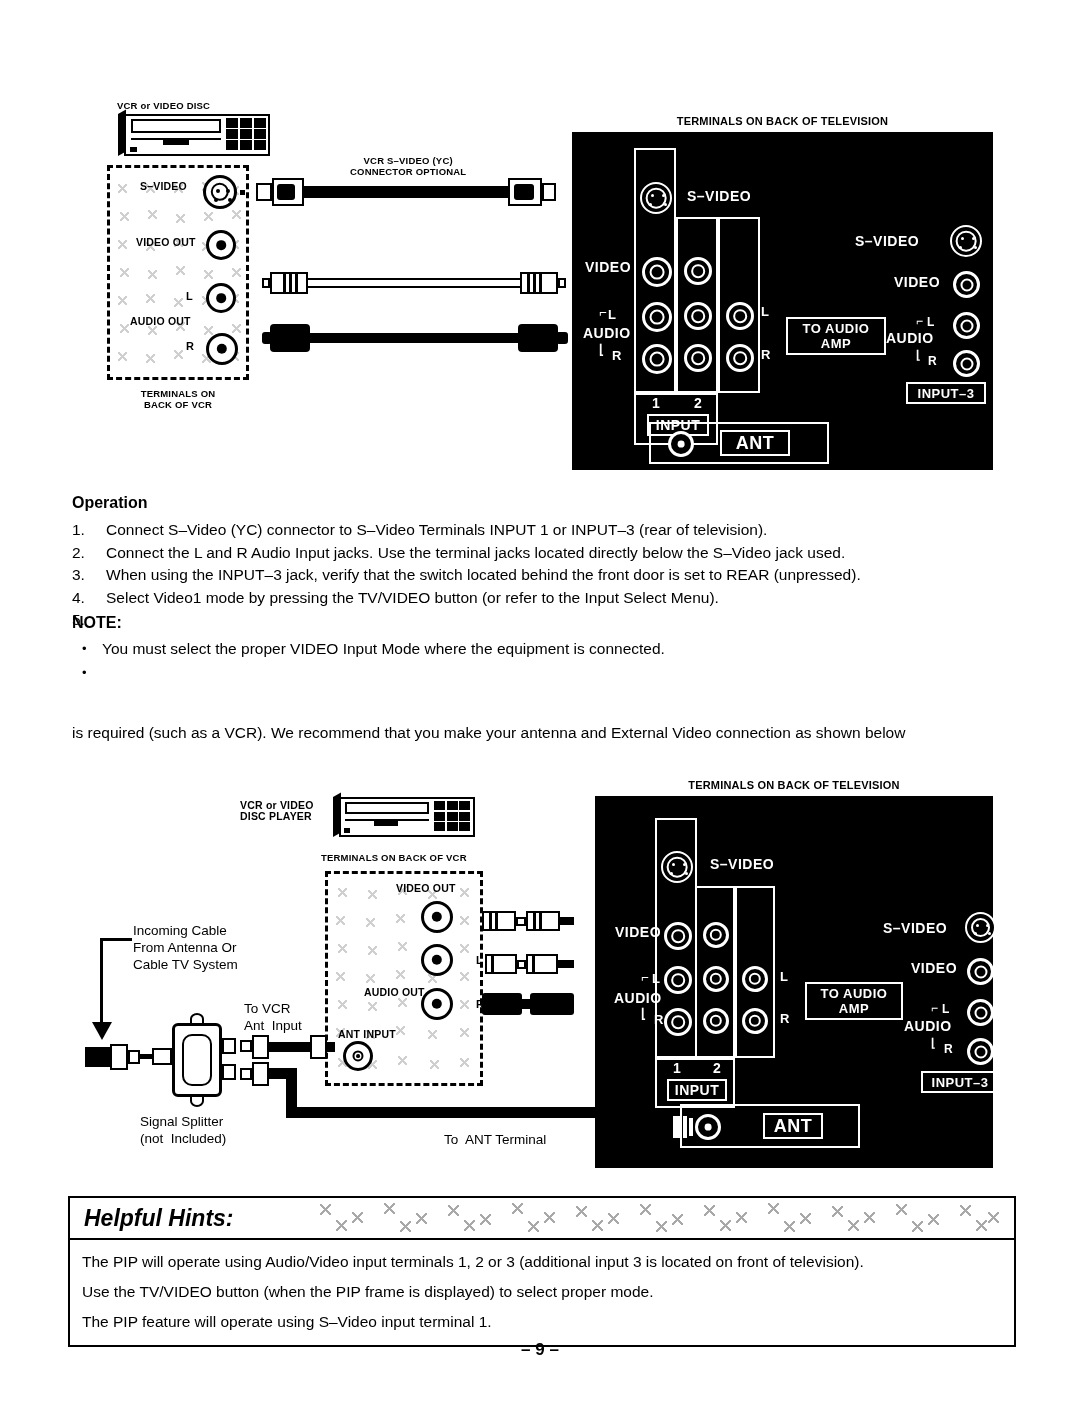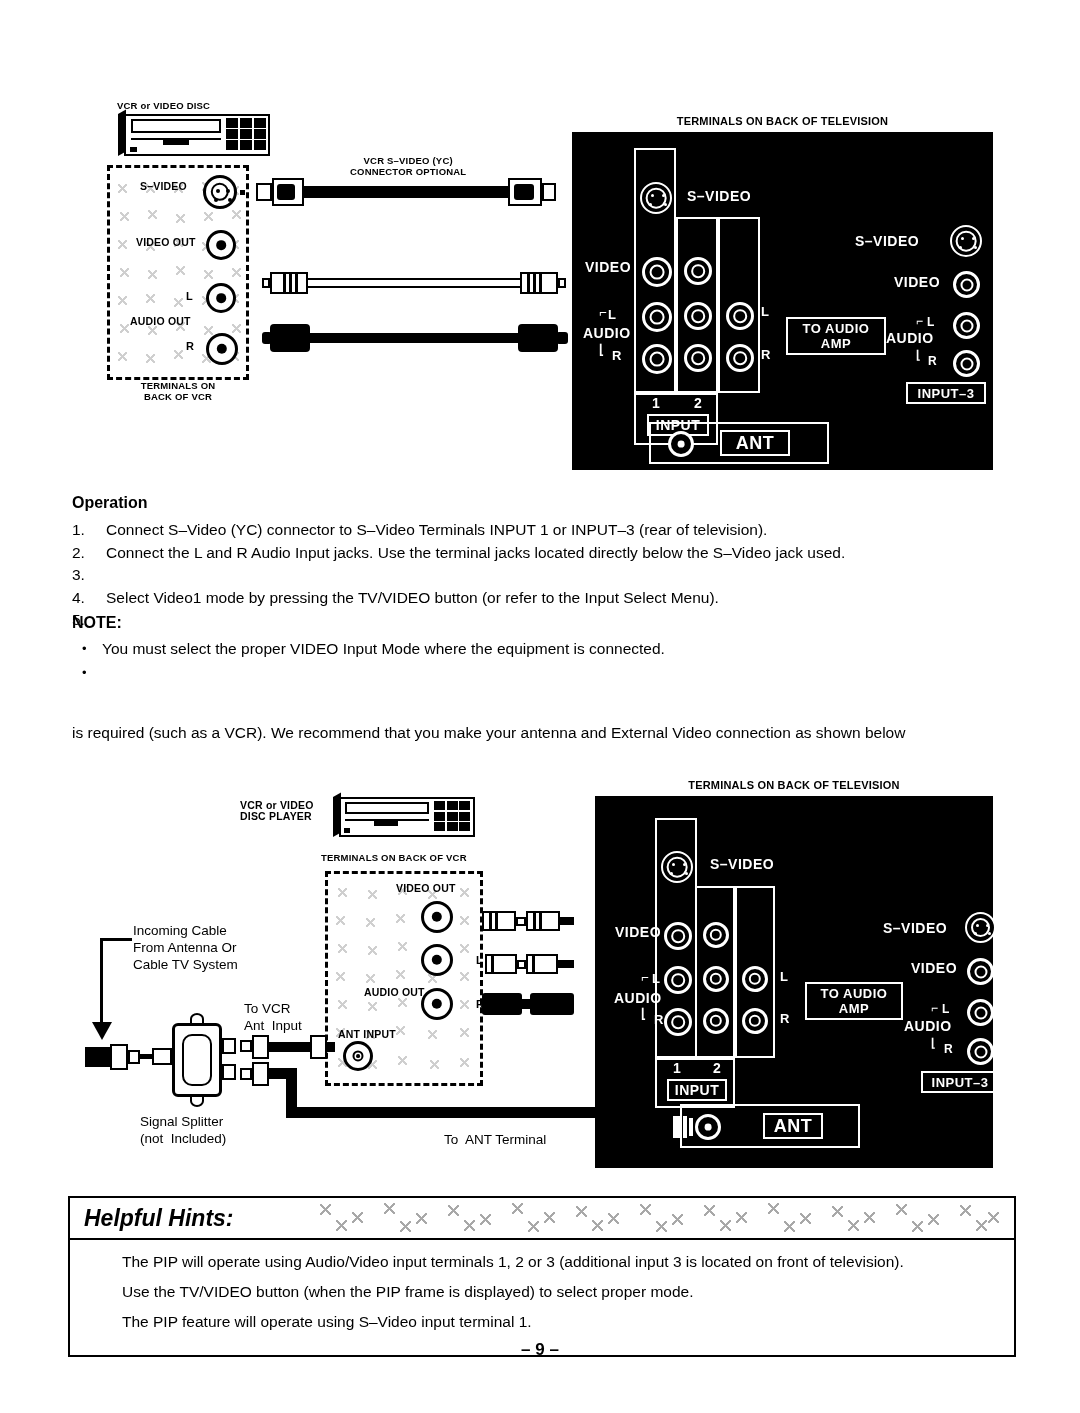--- a/index.html
+++ b/index.html
@@ -342,21 +342,21 @@
     padding-right: 6px;
   }
   .hints-head .dots { position: absolute; inset: 0; opacity: .42; }
   .hints-head .dots i {
     position: absolute;
     width: 11px; height: 11px;
     background:
       linear-gradient(45deg, transparent 42%, #333 42%, #333 58%, transparent 58%),
       linear-gradient(-45deg, transparent 42%, #333 42%, #333 58%, transparent 58%);
   }
-  .hints-body { padding: 7px 0 18px 0; margin-left: 40px; }
+  .hints-body { padding: 7px 0 8px 0; }
   .hint-line {
     font-size: 15.5px;
     line-height: 30px;
     padding-left: 12px;
     white-space: nowrap;
   }
 
   .pagenum {
     position: absolute;
     left: 0; top: 1340px;
@@ -447,21 +447,21 @@
   <div class="cap" style="left:136px; top:237px; font-size:10.5px;">VIDEO OUT</div>
   <div class="jackb" style="left:206px; top:230px; width:30px; height:30px;"></div>
 
   <div class="cap" style="left:186px; top:291px; font-size:11px;">L</div>
   <div class="jackb" style="left:206px; top:283px; width:30px; height:30px;"></div>
 
   <div class="cap" style="left:130px; top:316px; font-size:10.5px;">AUDIO OUT</div>
   <div class="cap" style="left:186px; top:341px; font-size:11px;">R</div>
   <div class="jackb" style="left:206px; top:333px; width:32px; height:32px;"></div>
 
-  <div class="cap c" style="left:107px; top:380px; width:142px;">TERMINALS ON
+  <div class="cap c" style="left:107px; top:388px; width:142px;">TERMINALS ON
 BACK OF VCR</div>
 
   <div class="cap" style="left:350px; top:155px; text-align:center;">VCR S–VIDEO (YC)
 CONNECTOR OPTIONAL</div>
   <div>
     <div class="plug" style="left:256px; top:183px; width:16px; height:18px;"></div>
     <div class="plug" style="left:272px; top:178px; width:32px; height:28px;"></div>
     <div class="plug-dark" style="left:277px; top:184px; width:18px; height:16px; border-radius:3px;"></div>
     <div class="cable-black" style="left:302px; top:186px; width:208px; height:12px;"></div>
     <div class="plug" style="left:508px; top:178px; width:34px; height:28px;"></div>
@@ -568,20 +568,21 @@
     <div class="oprow">
         <div class="opnum">1.</div>
         <div>Connect S–Video (YC) connector to S–Video Terminals INPUT 1 or INPUT–3 (rear of television).</div>
       </div>
     <div class="oprow">
         <div class="opnum">2.</div>
         <div>Connect the L and R Audio Input jacks. Use the terminal jacks located directly below the S–Video jack used.</div>
       </div>
     <div class="oprow">
         <div class="opnum">3.</div>
+        <div>When using the INPUT–3 jack, verify that the switch located behind the front door is set to REAR (unpressed).</div>
       </div>
     <div class="oprow">
         <div class="opnum">4.</div>
         <div>Select Video1 mode by pressing the TV/VIDEO button (or refer to the Input Select Menu).</div>
       </div>
     <div class="oprow">
         <div class="opnum">5.</div>
       </div>
   </div>
   <div class="note-title">NOTE:</div>

